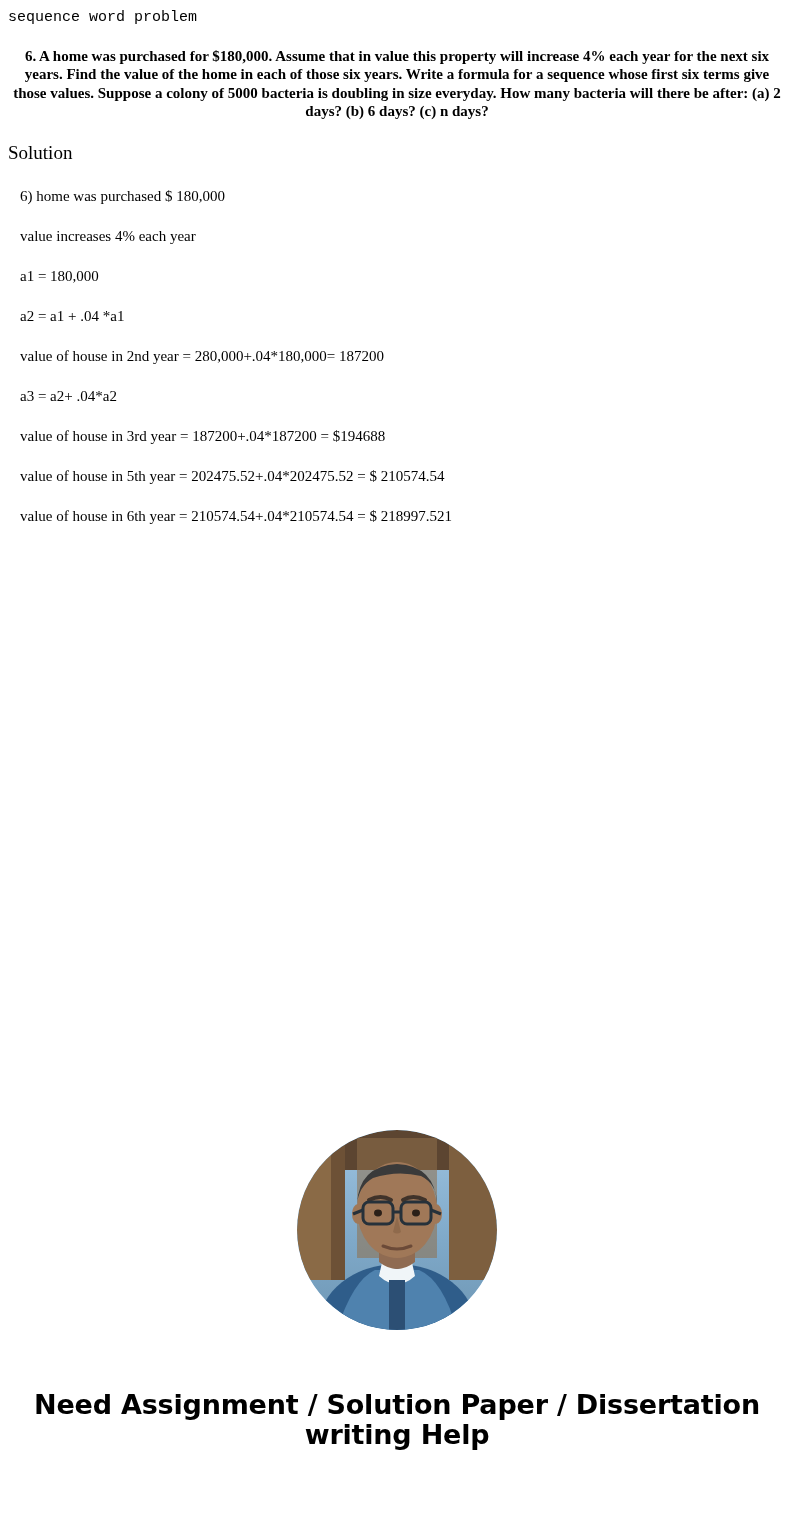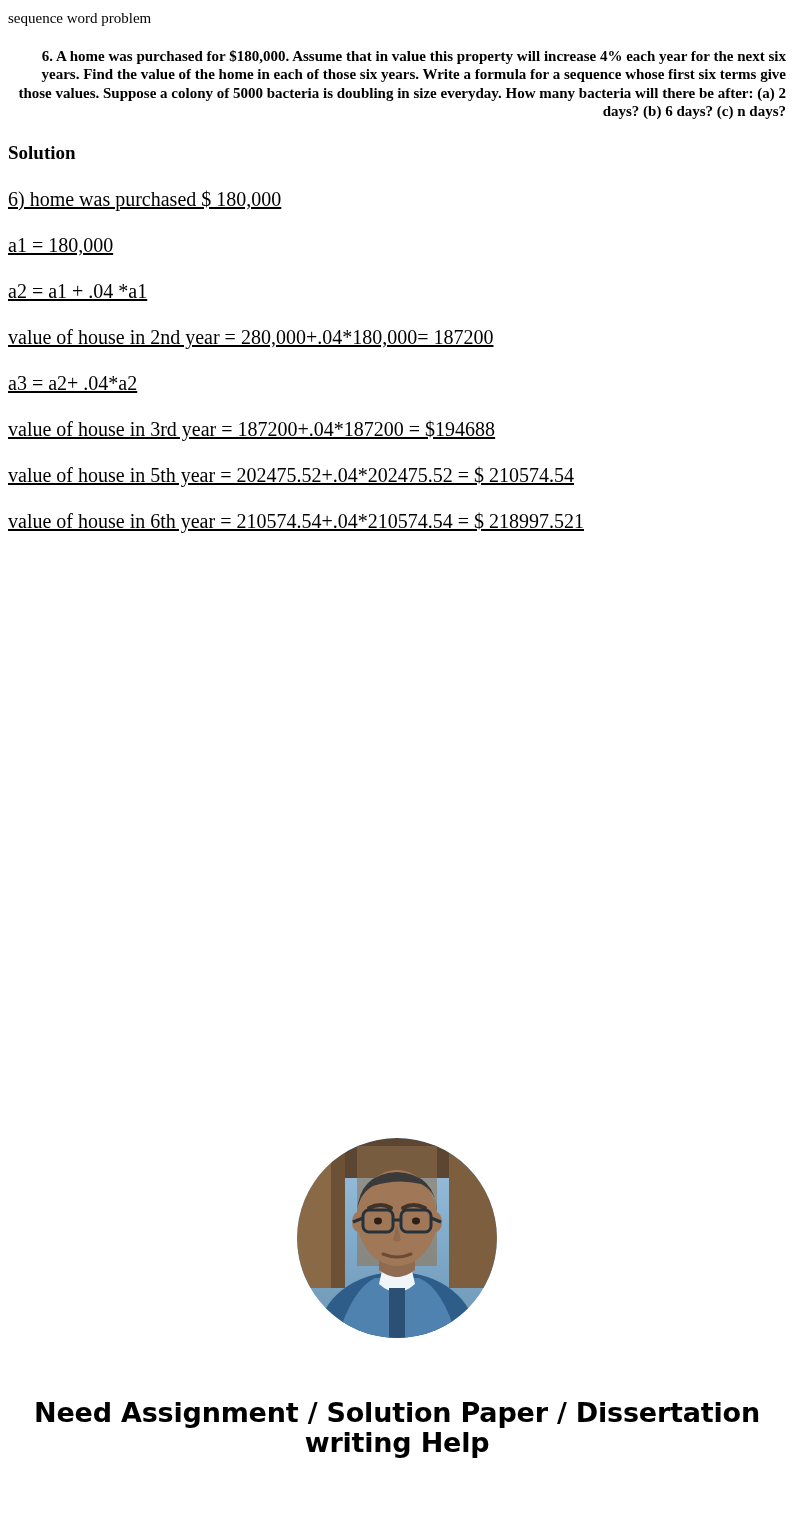--- a/index.html
+++ b/index.html
@@ -19,39 +19,39 @@
     min-height: 1523px;
     box-sizing: border-box;
     padding: 0 8px;
     position: relative;
   }
   .q-title {
     font-size: 15px;
     line-height: 1.2;
     margin: 8px 0 0 0;
     padding-top: 1px;
+    font-family: Liberation Mono, monospace;
   }
   .q-body {
     font-size: 15px;
     line-height: 1.22;
     font-weight: bold;
     margin: 20px 0 0 0;
-    text-align: right;
+    text-align: center;
   }
   .solution-heading {
     font-size: 19px;
-    font-weight: bold;
+    font-weight: normal;
     margin: 22px 0 0 0;
     line-height: 1.2;
   }
   .sol-line {
-    font-size: 20px;
+    font-size: 15px;
     line-height: 1.2;
-    margin: 22px 0 0 0;
-    text-decoration: underline;
+    margin: 22px 0 0 12px;
   }
   .spacer {
     height: 600px;
   }
   .avatar-wrap {
     width: 100%;
     display: flex;
     justify-content: center;
     margin-top: 5px;
   }
@@ -85,20 +85,21 @@
 
 <div class="page">
 
   <div class="q-title">sequence word problem</div>
 
   <div class="q-body">6. A home was purchased for $180,000. Assume that in value this property will increase 4% each year for the next six years. Find the value of the home in each of those six years. Write a formula for a sequence whose first six terms give those values. Suppose a colony of 5000 bacteria is doubling in size everyday. How many bacteria will there be after: (a) 2 days? (b) 6 days? (c) n days?</div>
 
   <div class="solution-heading">Solution</div>
 
   <div class="sol-line">6) home was purchased $ 180,000</div>
+  <div class="sol-line">value increases 4% each year</div>
   <div class="sol-line">a1 = 180,000</div>
   <div class="sol-line">a2 = a1 + .04 *a1</div>
   <div class="sol-line">value of house in 2nd year = 280,000+.04*180,000= 187200</div>
   <div class="sol-line">a3 = a2+ .04*a2</div>
   <div class="sol-line">value of house in 3rd year = 187200+.04*187200 = $194688</div>
   <div class="sol-line">value of house in 5th year = 202475.52+.04*202475.52 = $ 210574.54</div>
   <div class="sol-line">value of house in 6th year = 210574.54+.04*210574.54 = $ 218997.521</div>
 
   <div class="spacer"></div>
 

